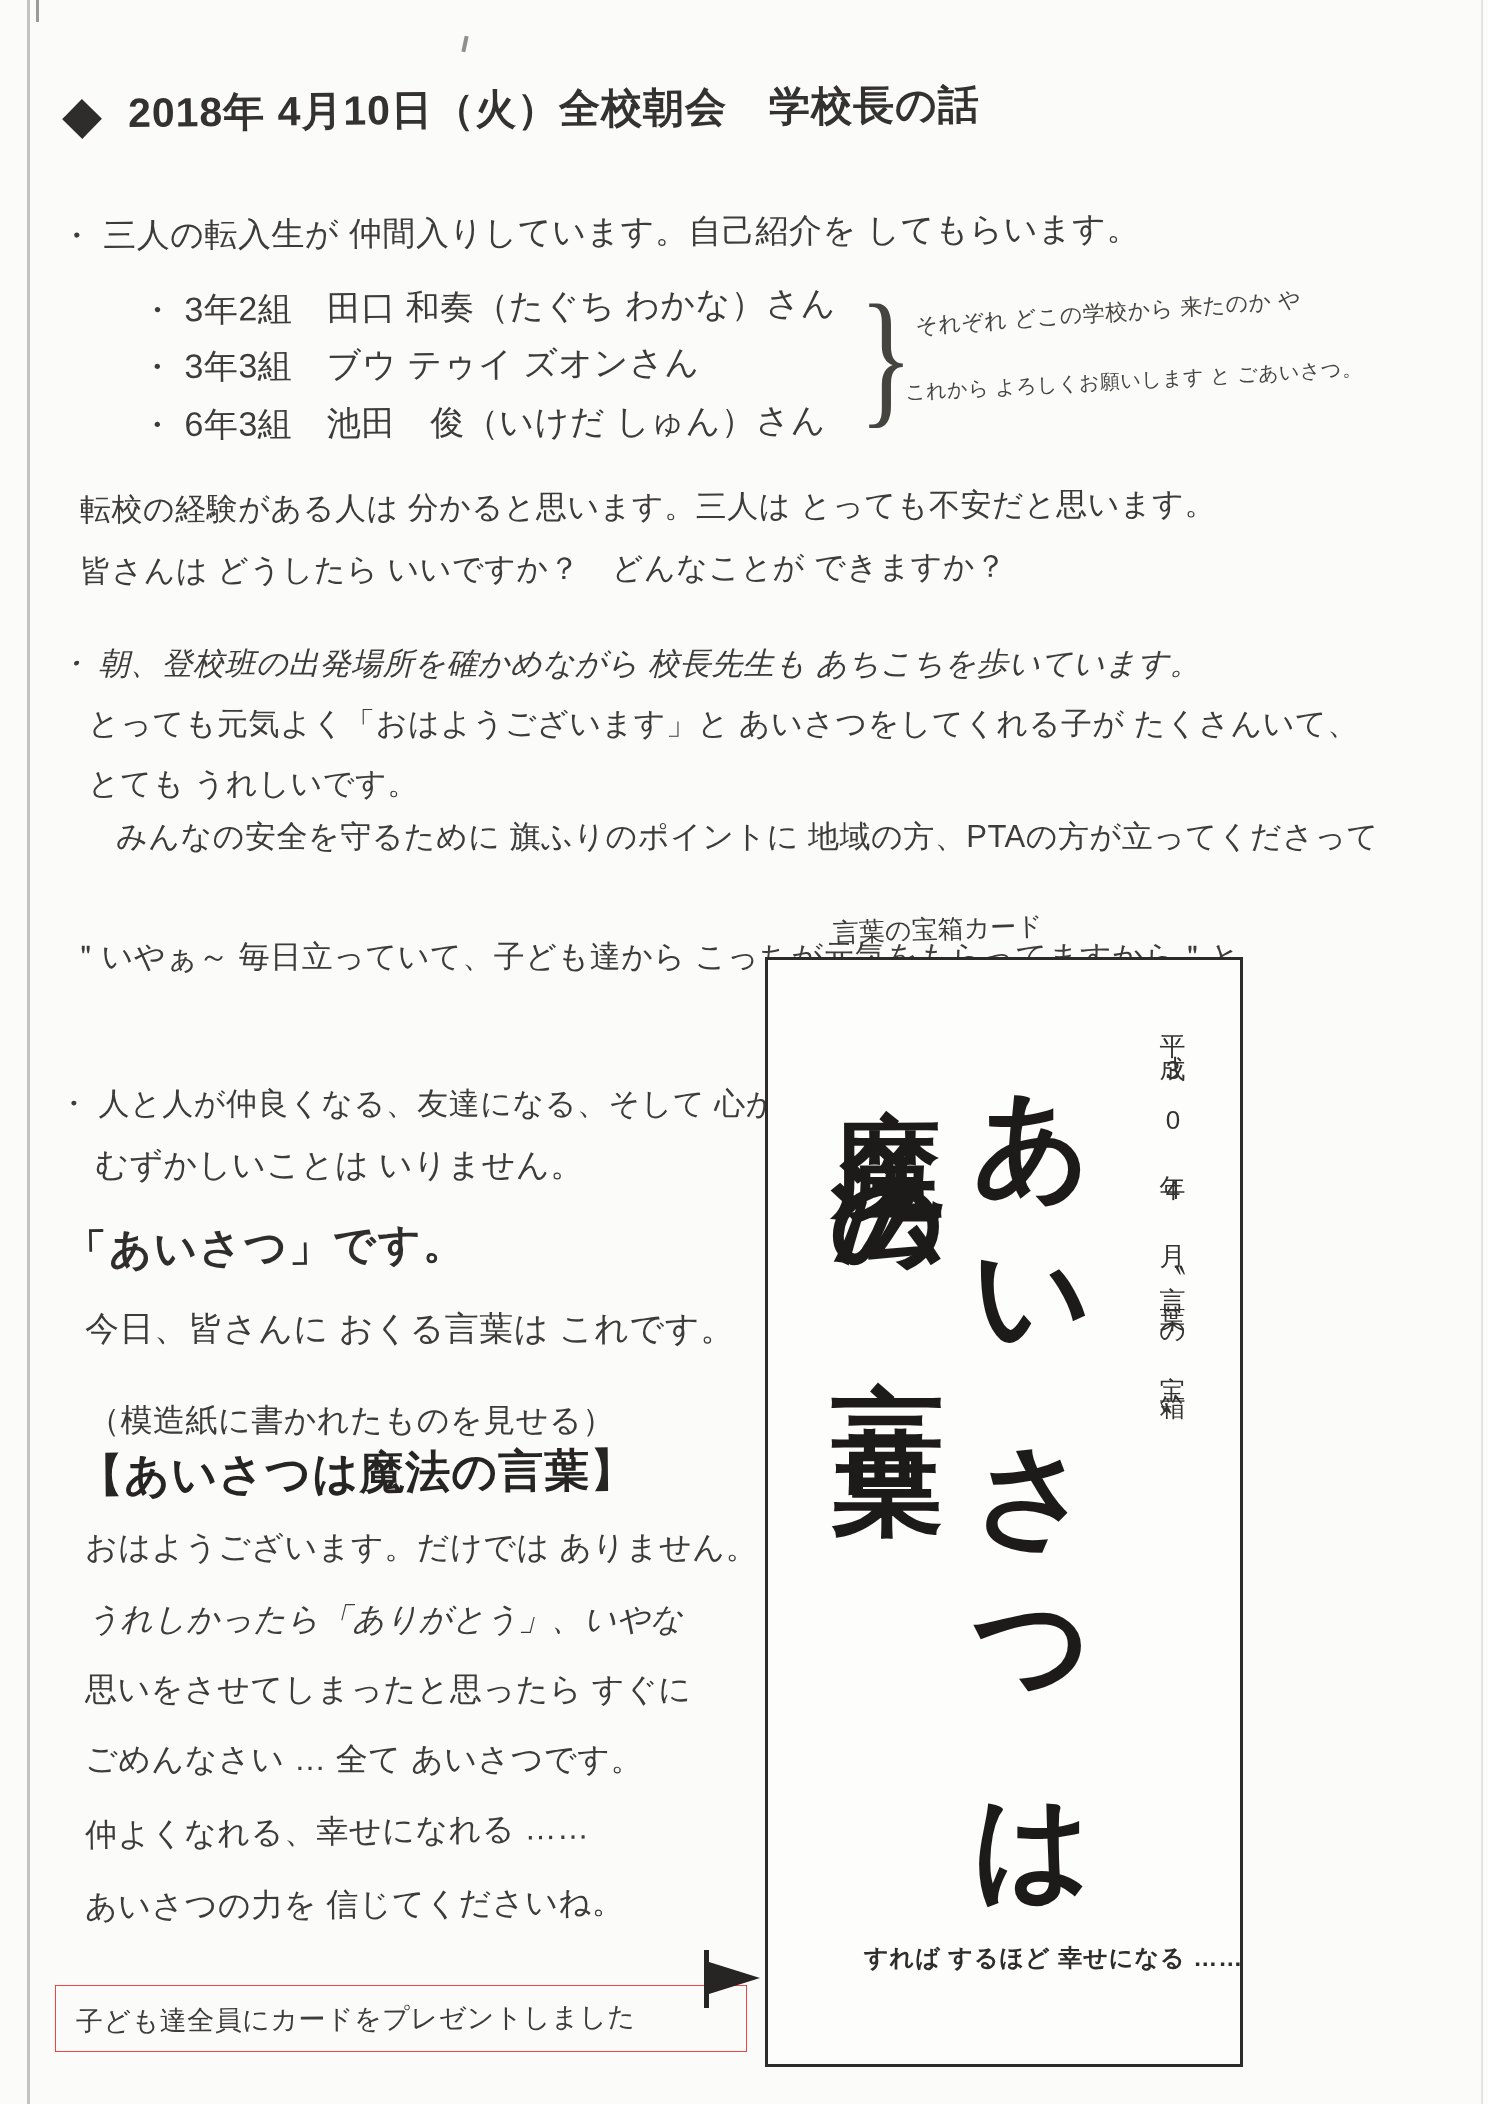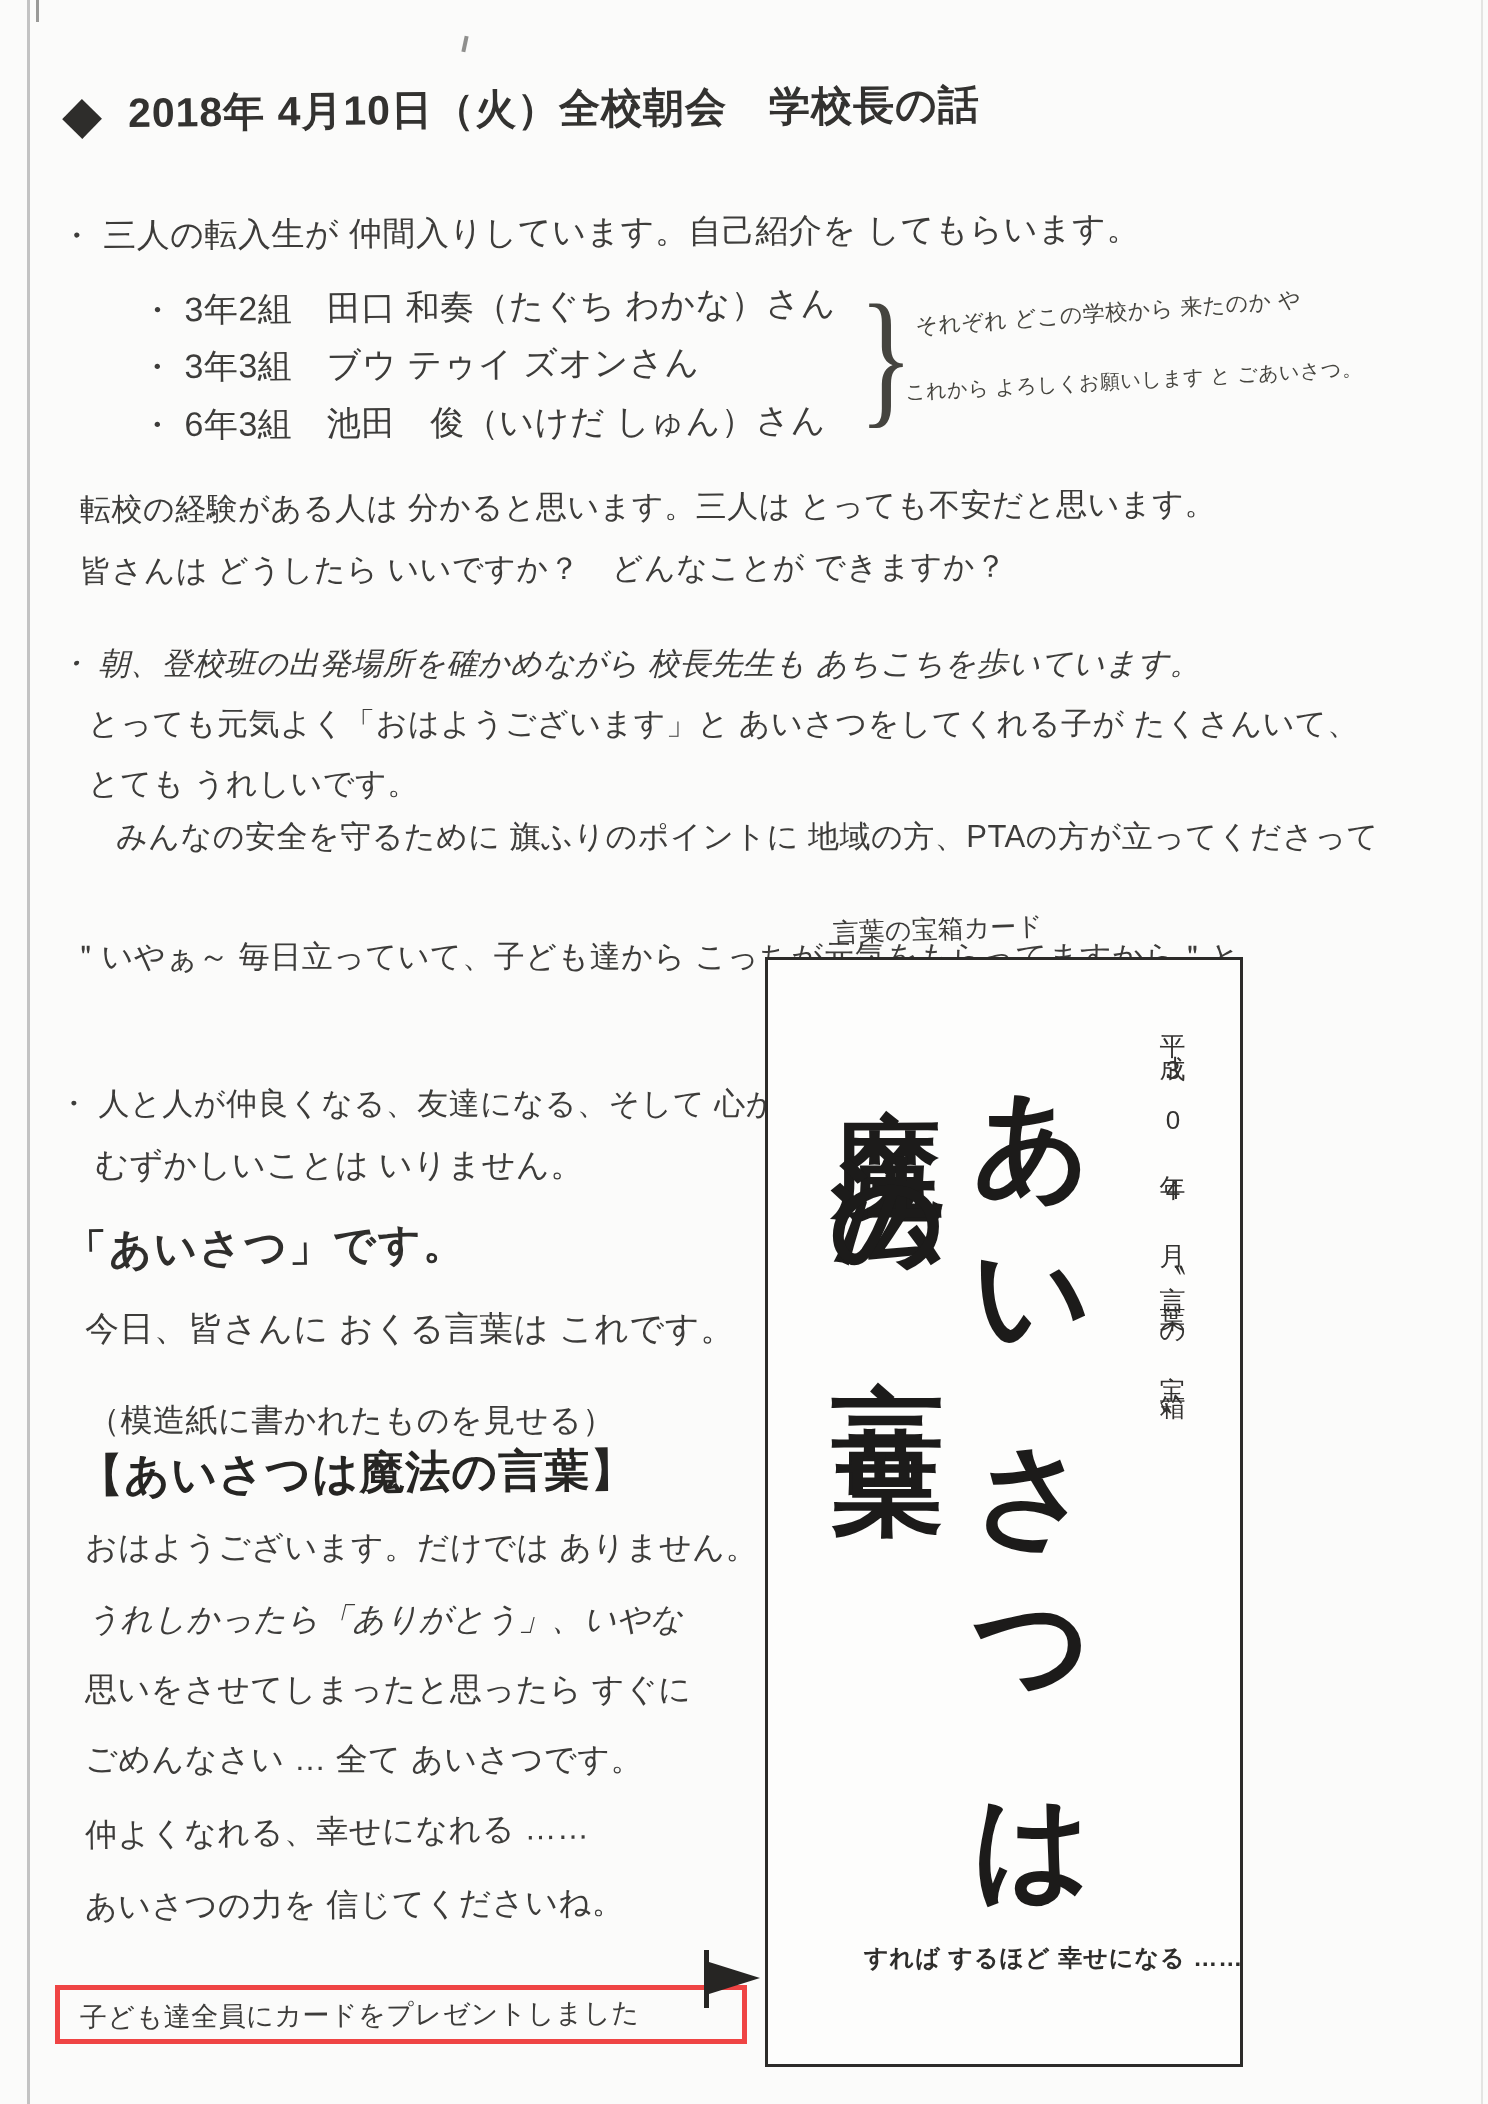--- a/index.html
+++ b/index.html
@@ -64,22 +64,22 @@
   .card-era{
     position:absolute;left:388px;top:55px;
     writing-mode:vertical-rl;text-orientation:upright;
     font-size:26px;letter-spacing:20px;color:#333230;white-space:nowrap;
   }
   .card-bottom{
     position:absolute;left:48px;top:982px;
     font-size:24px;font-weight:bold;color:#2e2d2b;white-space:nowrap;letter-spacing:1px;margin-left:48px;
   }
   .footer-box{
-    position:absolute;left:55px;top:1985px;width:692px;height:59px;
-    border:5px solid #ef4444;box-sizing:border-box;
+    position:absolute;left:55px;top:1985px;width:692px;height:67px;
+    border:1px solid #ef4444;box-sizing:border-box;
     display:flex;align-items:center;padding-left:20px;
     background:#fbfbfa;
   }
   .footer-text{font-size:27px;color:#3d3c3a;white-space:nowrap;letter-spacing:0.5px;transform:rotate(-0.5deg);}
   .arrow{position:absolute;left:698px;top:1948px;}
 </style>
 </head>
 <body>
 
 <div class="page">

